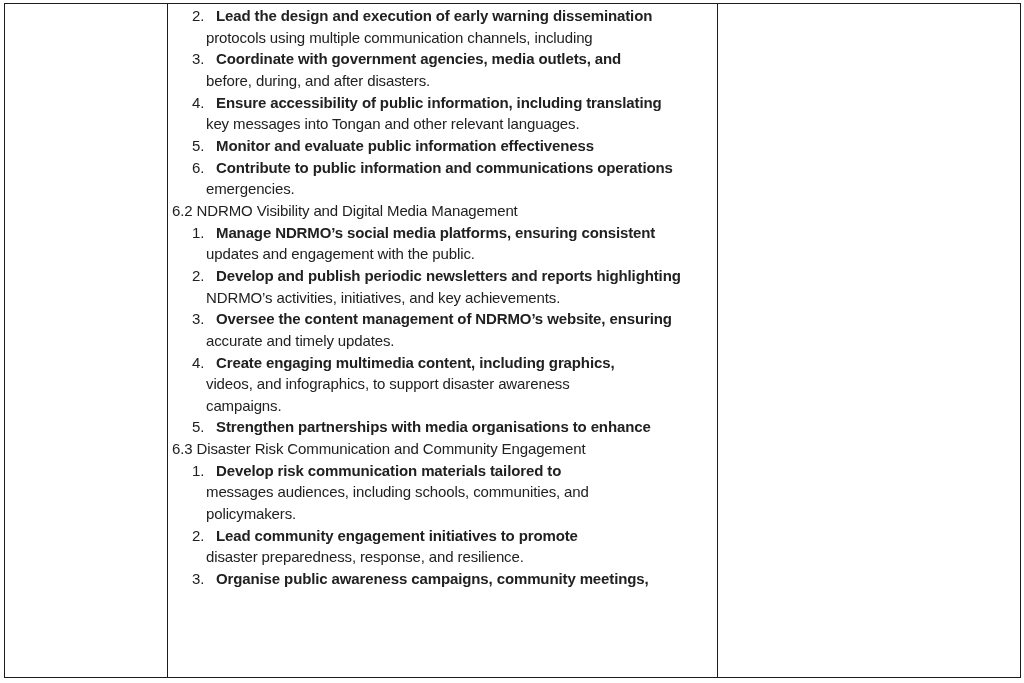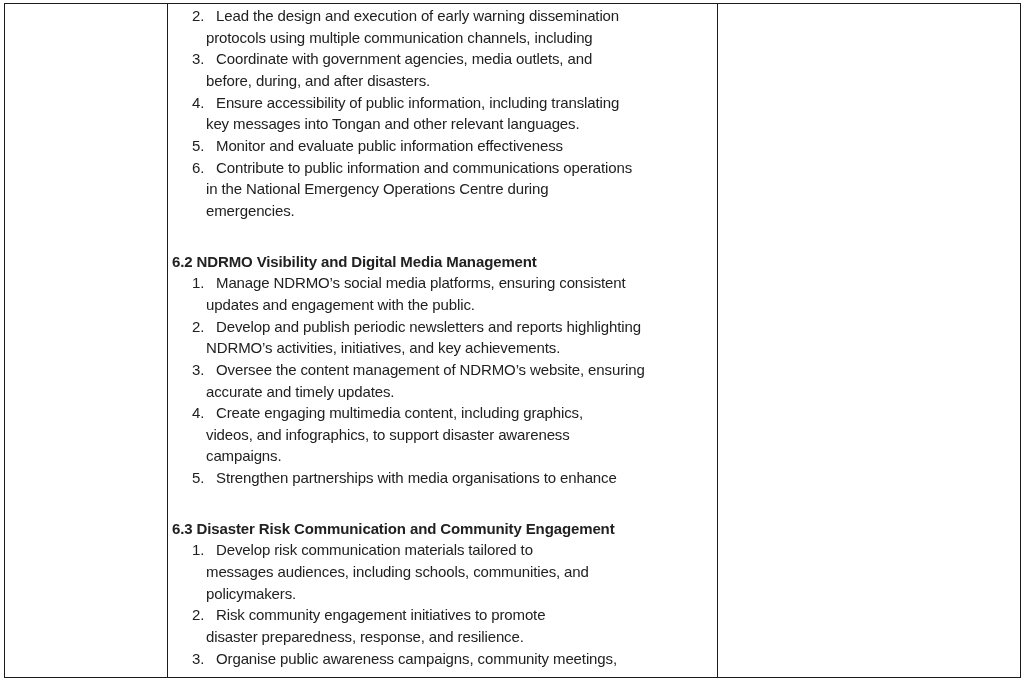--- a/index.html
+++ b/index.html
@@ -37,54 +37,53 @@
     width: 550px;
     border-right: 1.6px solid var(--border-color);
     padding: 1px 4px 0 4px;
     overflow: hidden;
     font-size: 15px;
     line-height: 21.65px;
     letter-spacing: -0.12px;
   }
   .cell-right { flex: 1; }
   .heading {
-    font-weight: bold;
+    font-weight: normal;
     white-space: pre;
-    margin-top: 29px;
   }
   .list-item {
     position: relative;
     padding-left: 34px;
     white-space: pre;
   }
   .list-item .num {
     position: absolute;
     left: 20px;
     top: 0;
   }
-  .list-item .line.first { padding-left: 10px; }
+  .list-item .line.first { padding-left: 10px; font-weight: bold; }
 </style>
 </head>
 <body>
 
 <div class="page">
   <div class="doc-table">
     <div class="cell cell-left"></div>
     <div class="cell cell-main">
         <div class="list-item"><span class="num">2.</span><div class="line first">Lead the design and execution of early warning dissemination</div><div class="line">protocols using multiple communication channels, including</div></div>
         <div class="list-item"><span class="num">3.</span><div class="line first">Coordinate with government agencies, media outlets, and</div><div class="line">before, during, and after disasters.</div></div>
         <div class="list-item"><span class="num">4.</span><div class="line first">Ensure accessibility of public information, including translating</div><div class="line">key messages into Tongan and other relevant languages.</div></div>
         <div class="list-item"><span class="num">5.</span><div class="line first">Monitor and evaluate public information effectiveness</div></div>
-        <div class="list-item"><span class="num">6.</span><div class="line first">Contribute to public information and communications operations</div><div class="line">in the National Emergency Operations Centre during</div><div class="line">emergencies.</div></div>
+        <div class="list-item"><span class="num">6.</span><div class="line first">Contribute to public information and communications operations</div><div class="line">emergencies.</div></div>
         <div class="heading">6.2 NDRMO Visibility and Digital Media Management</div>
         <div class="list-item"><span class="num">1.</span><div class="line first">Manage NDRMO’s social media platforms, ensuring consistent</div><div class="line">updates and engagement with the public.</div></div>
         <div class="list-item"><span class="num">2.</span><div class="line first">Develop and publish periodic newsletters and reports highlighting</div><div class="line">NDRMO’s activities, initiatives, and key achievements.</div></div>
         <div class="list-item"><span class="num">3.</span><div class="line first">Oversee the content management of NDRMO’s website, ensuring</div><div class="line">accurate and timely updates.</div></div>
         <div class="list-item"><span class="num">4.</span><div class="line first">Create engaging multimedia content, including graphics,</div><div class="line">videos, and infographics, to support disaster awareness</div><div class="line">campaigns.</div></div>
         <div class="list-item"><span class="num">5.</span><div class="line first">Strengthen partnerships with media organisations to enhance</div></div>
         <div class="heading">6.3 Disaster Risk Communication and Community Engagement</div>
         <div class="list-item"><span class="num">1.</span><div class="line first">Develop risk communication materials tailored to</div><div class="line">messages audiences, including schools, communities, and</div><div class="line">policymakers.</div></div>
-        <div class="list-item"><span class="num">2.</span><div class="line first">Risk community engagement initiatives to promote</div><div class="line">disaster preparedness, response, and resilience.</div></div>
+        <div class="list-item"><span class="num">2.</span><div class="line first">Lead community engagement initiatives to promote</div><div class="line">disaster preparedness, response, and resilience.</div></div>
         <div class="list-item"><span class="num">3.</span><div class="line first">Organise public awareness campaigns, community meetings,</div></div>
       </div>
     <div class="cell cell-right"></div>
   </div>
 </div>
 
 </body></html>

